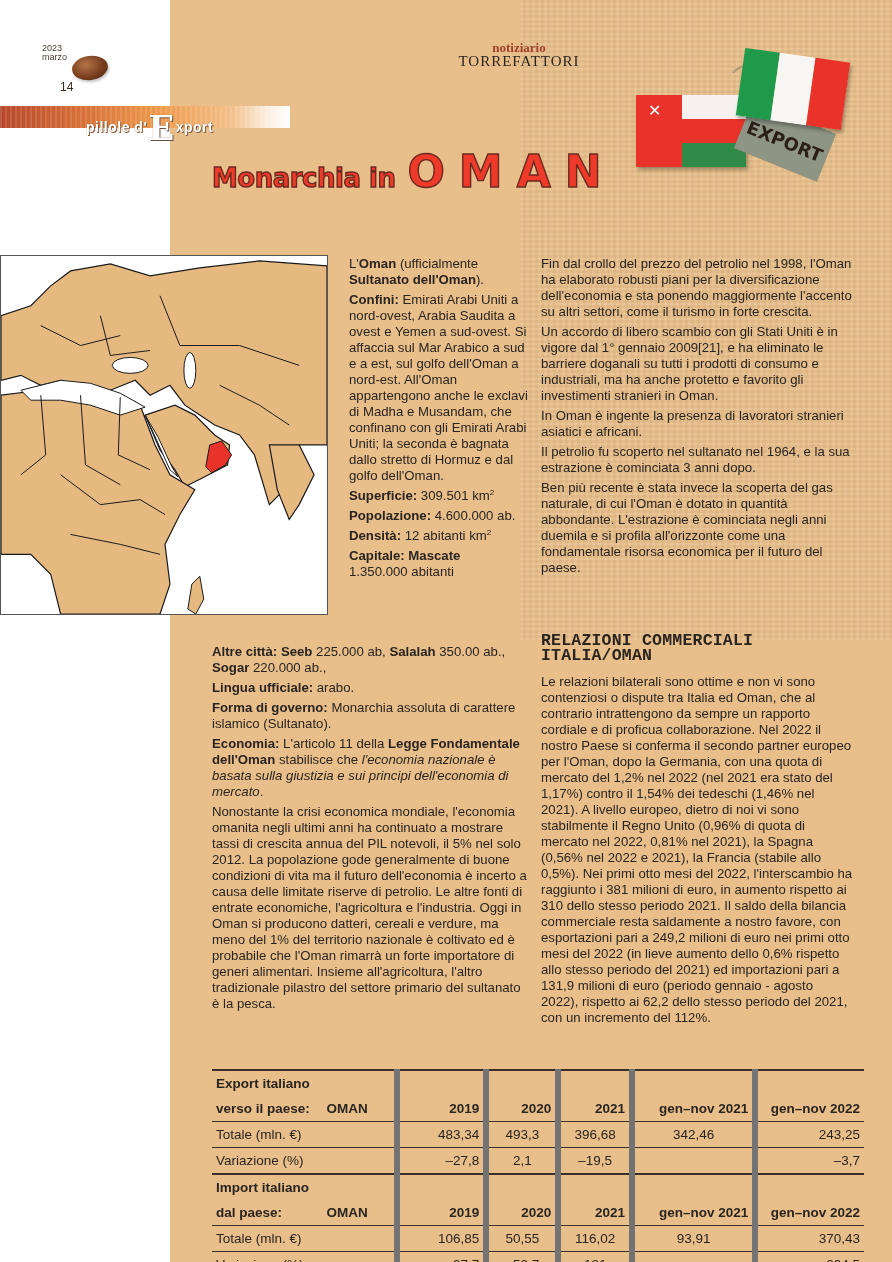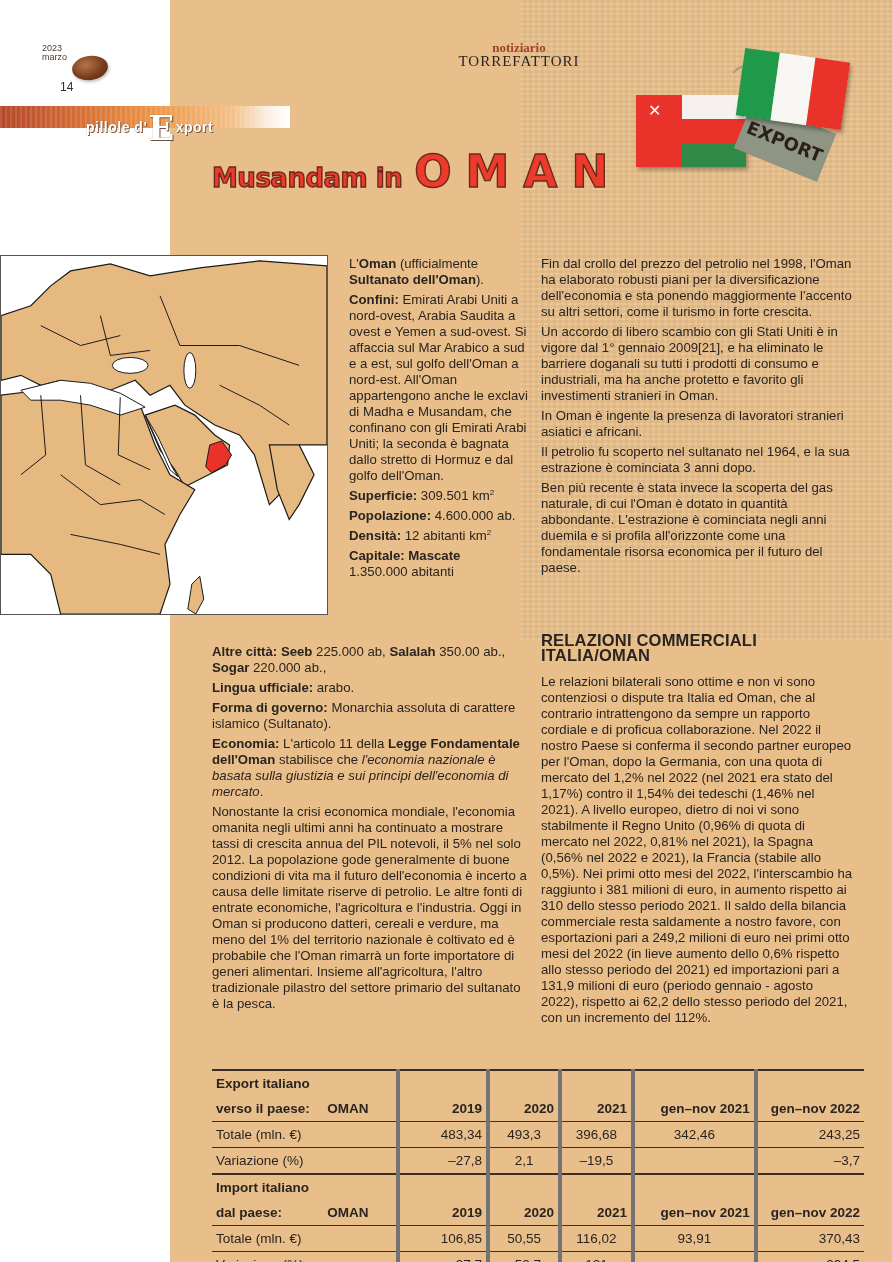--- a/index.html
+++ b/index.html
@@ -105,38 +105,38 @@
   
   .col { position: absolute; font-size: 13.2px; line-height: 16px; color: #2a2420; }
   .col p { margin: 0 0 4px 0; }
   .col b { font-weight: bold; color: #2a2420; }
   .col-a { left: 349px; top: 256px; width: 182px; }
   .col-b { left: 212px; top: 644px; width: 318px; }
   .col-c { left: 541px; top: 256px; width: 312px; }
   .col-d { left: 541px; top: 674px; width: 312px; }
   .heading {
     position: absolute; left: 541px; top: 633px; width: 312px;
-    font-weight: bold; font-size: 16.5px; line-height: 15px; color: #2a2420; letter-spacing: 0.2px;
+    font-weight: bold; font-size: 16.5px; line-height: 15px; color: #2a2420; letter-spacing: 0.2px; font-family: Liberation Mono, monospace;
   }
   sup { font-size: 8px; vertical-align: 5px; line-height: 0; }
 
   
   .data-table {
     position: absolute; left: 212px; top: 1069px; width: 652px;
     border-collapse: collapse; font-family: "Liberation Sans", sans-serif; font-size: 13.5px;
     color: #2a2420;
   }
   .data-table td {
     padding: 4px 4px; height: 17px; line-height: 16px; white-space: nowrap;
   }
   .data-table .hdr td { font-weight: bold; vertical-align: bottom; }
   .data-table .top-rule td { border-top: 2px solid #3a2e28; }
   .data-table .thin td { border-top: 1px solid #3a2e28; }
   .data-table .bottom-rule td { border-bottom: 2px solid #3a2e28; }
-  .data-table td.v { border-left: 4px solid #737373; text-align: center; }
+  .data-table td.v { border-left: 6px solid #737373; text-align: center; }
   .data-table td.r { text-align: right; }
   .data-table td.c0 { width: 105px; }
   .data-table td.c1 { width: 70px; }
   .data-table td.c2 { width: 85px; }
   .data-table td.c3 { width: 65px; }
   .data-table td.c4 { width: 65px; }
   .data-table td.c5 { width: 115px; }
   .data-table td.c6 { width: 100px; }
 </style>
 </head>
@@ -177,21 +177,21 @@
     </div>
   <div class="string"></div>
   <div class="italy-flag">
     <div style="background:#1f9a4a"></div>
       <div style="background:#f8f6f2"></div>
       <div style="background:#e8322a"></div>
   </div>
 </div>
 
 <div class="title">
-  <span class="small">Musandam in</span><span class="big">OMAN</span>
+  <span class="small">Monarchia in</span><span class="big">OMAN</span>
 </div>
 
 <div class="map">
   <svg viewBox="0 0 328 360" preserveAspectRatio="none">
     <rect x="0" y="0" width="328" height="360" fill="#ffffff"></rect>
 
     <path d="M0,60 L30,50 L50,30 L70,15 L110,8 L150,20 L200,12 L260,5 L328,10 L328,190 L300,190 L290,230 L270,250 L255,200 L240,180 L215,170 L200,160 L185,150 L170,130 L150,140 L135,125 L110,135 L80,130 L60,125 L40,130 L20,120 L0,125 Z" fill="#e6b981" stroke="#1a1a1a" stroke-width="1.2"></path>
 
     <path d="M145,160 L175,150 L195,160 L215,180 L230,190 L228,210 L205,222 L185,232 L175,215 L160,195 Z" fill="#e6b981" stroke="#1a1a1a" stroke-width="1.2"></path>
 

